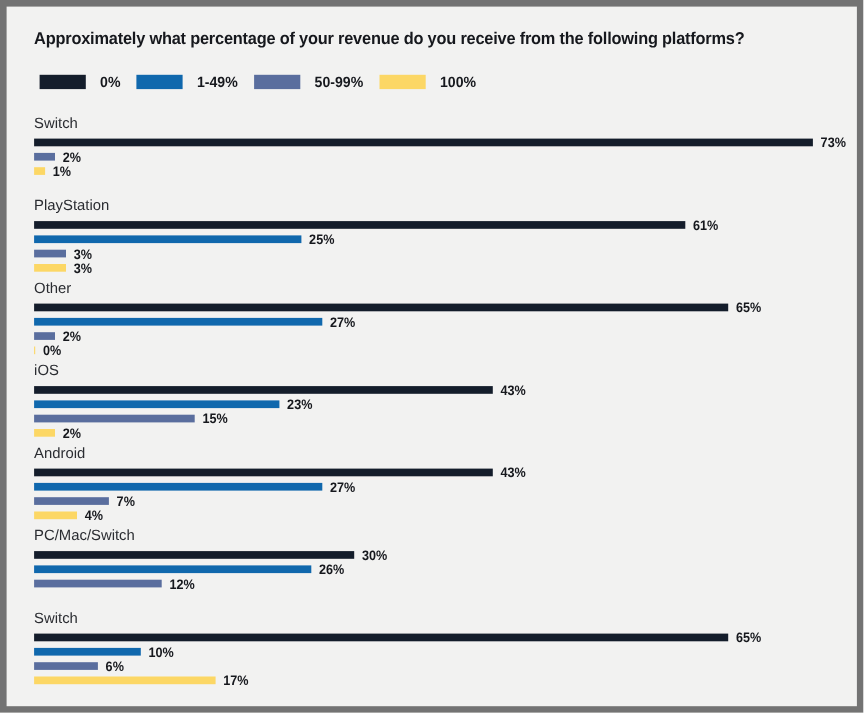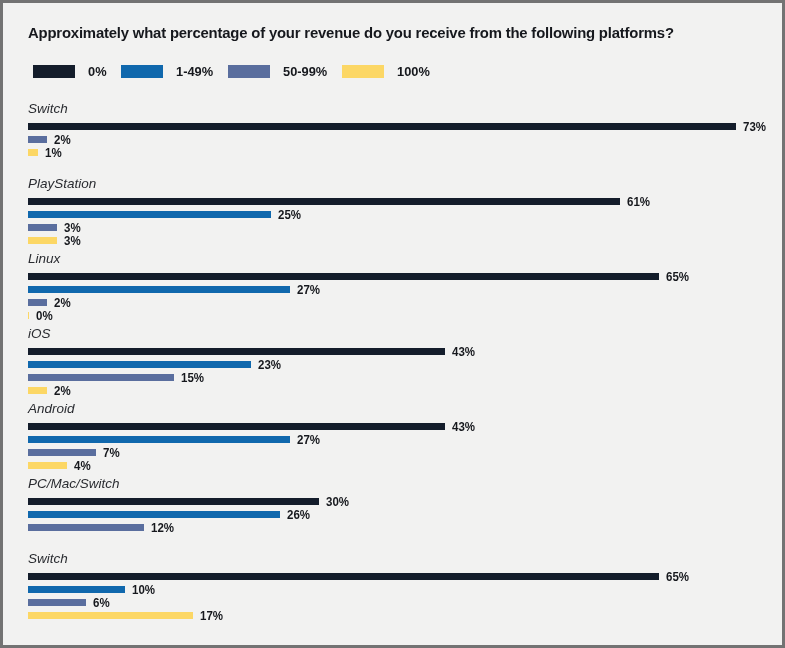--- a/index.html
+++ b/index.html
@@ -9,21 +9,21 @@
   }
   body {
     font-family: "Liberation Sans", sans-serif;
   }
   #chart-card {
     position: relative;
     width: 785px;
     height: 648px;
     box-sizing: border-box;
     background: #f2f2f1;
-    border: 3px solid #737373;
+    border: 6px solid #737373;
     overflow: hidden;
   }
 
   
   #chart-title {
     position: absolute;
     left: 25px;
     top: 21px;
     font-size: 15.5px;
     font-weight: bold;
@@ -74,21 +74,20 @@
     height: 75px;
   }
   .group-label {
     position: absolute;
     left: 25px;
     top: 2px;
     font-size: 13.5px;
     font-weight: normal;
     color: #2a2c31;
     white-space: nowrap;
-    font-style: italic;
   }
   .bars {
     position: absolute;
     left: 25px;
     top: 21px;
     right: 0;
   }
   .bar-row {
     position: relative;
     height: 13px;
@@ -169,21 +168,21 @@
             <div class="bar" style="background: rgb(90, 110, 158); width: 29.1px;"></div>
             <span class="bar-value">3%</span>
           </div>
           <div class="bar-row">
             <div class="bar" style="background: rgb(252, 215, 101); width: 29.1px;"></div>
             <span class="bar-value">3%</span>
           </div>
         </div>
       </div>
       <div class="group">
-        <div class="group-label">Linux</div>
+        <div class="group-label">Other</div>
         <div class="bars">
           <div class="bar-row">
             <div class="bar" style="background: rgb(20, 29, 43); width: 630.5px;"></div>
             <span class="bar-value">65%</span>
           </div>
           <div class="bar-row">
             <div class="bar" style="background: rgb(16, 104, 173); width: 261.9px;"></div>
             <span class="bar-value">27%</span>
           </div>
           <div class="bar-row">

